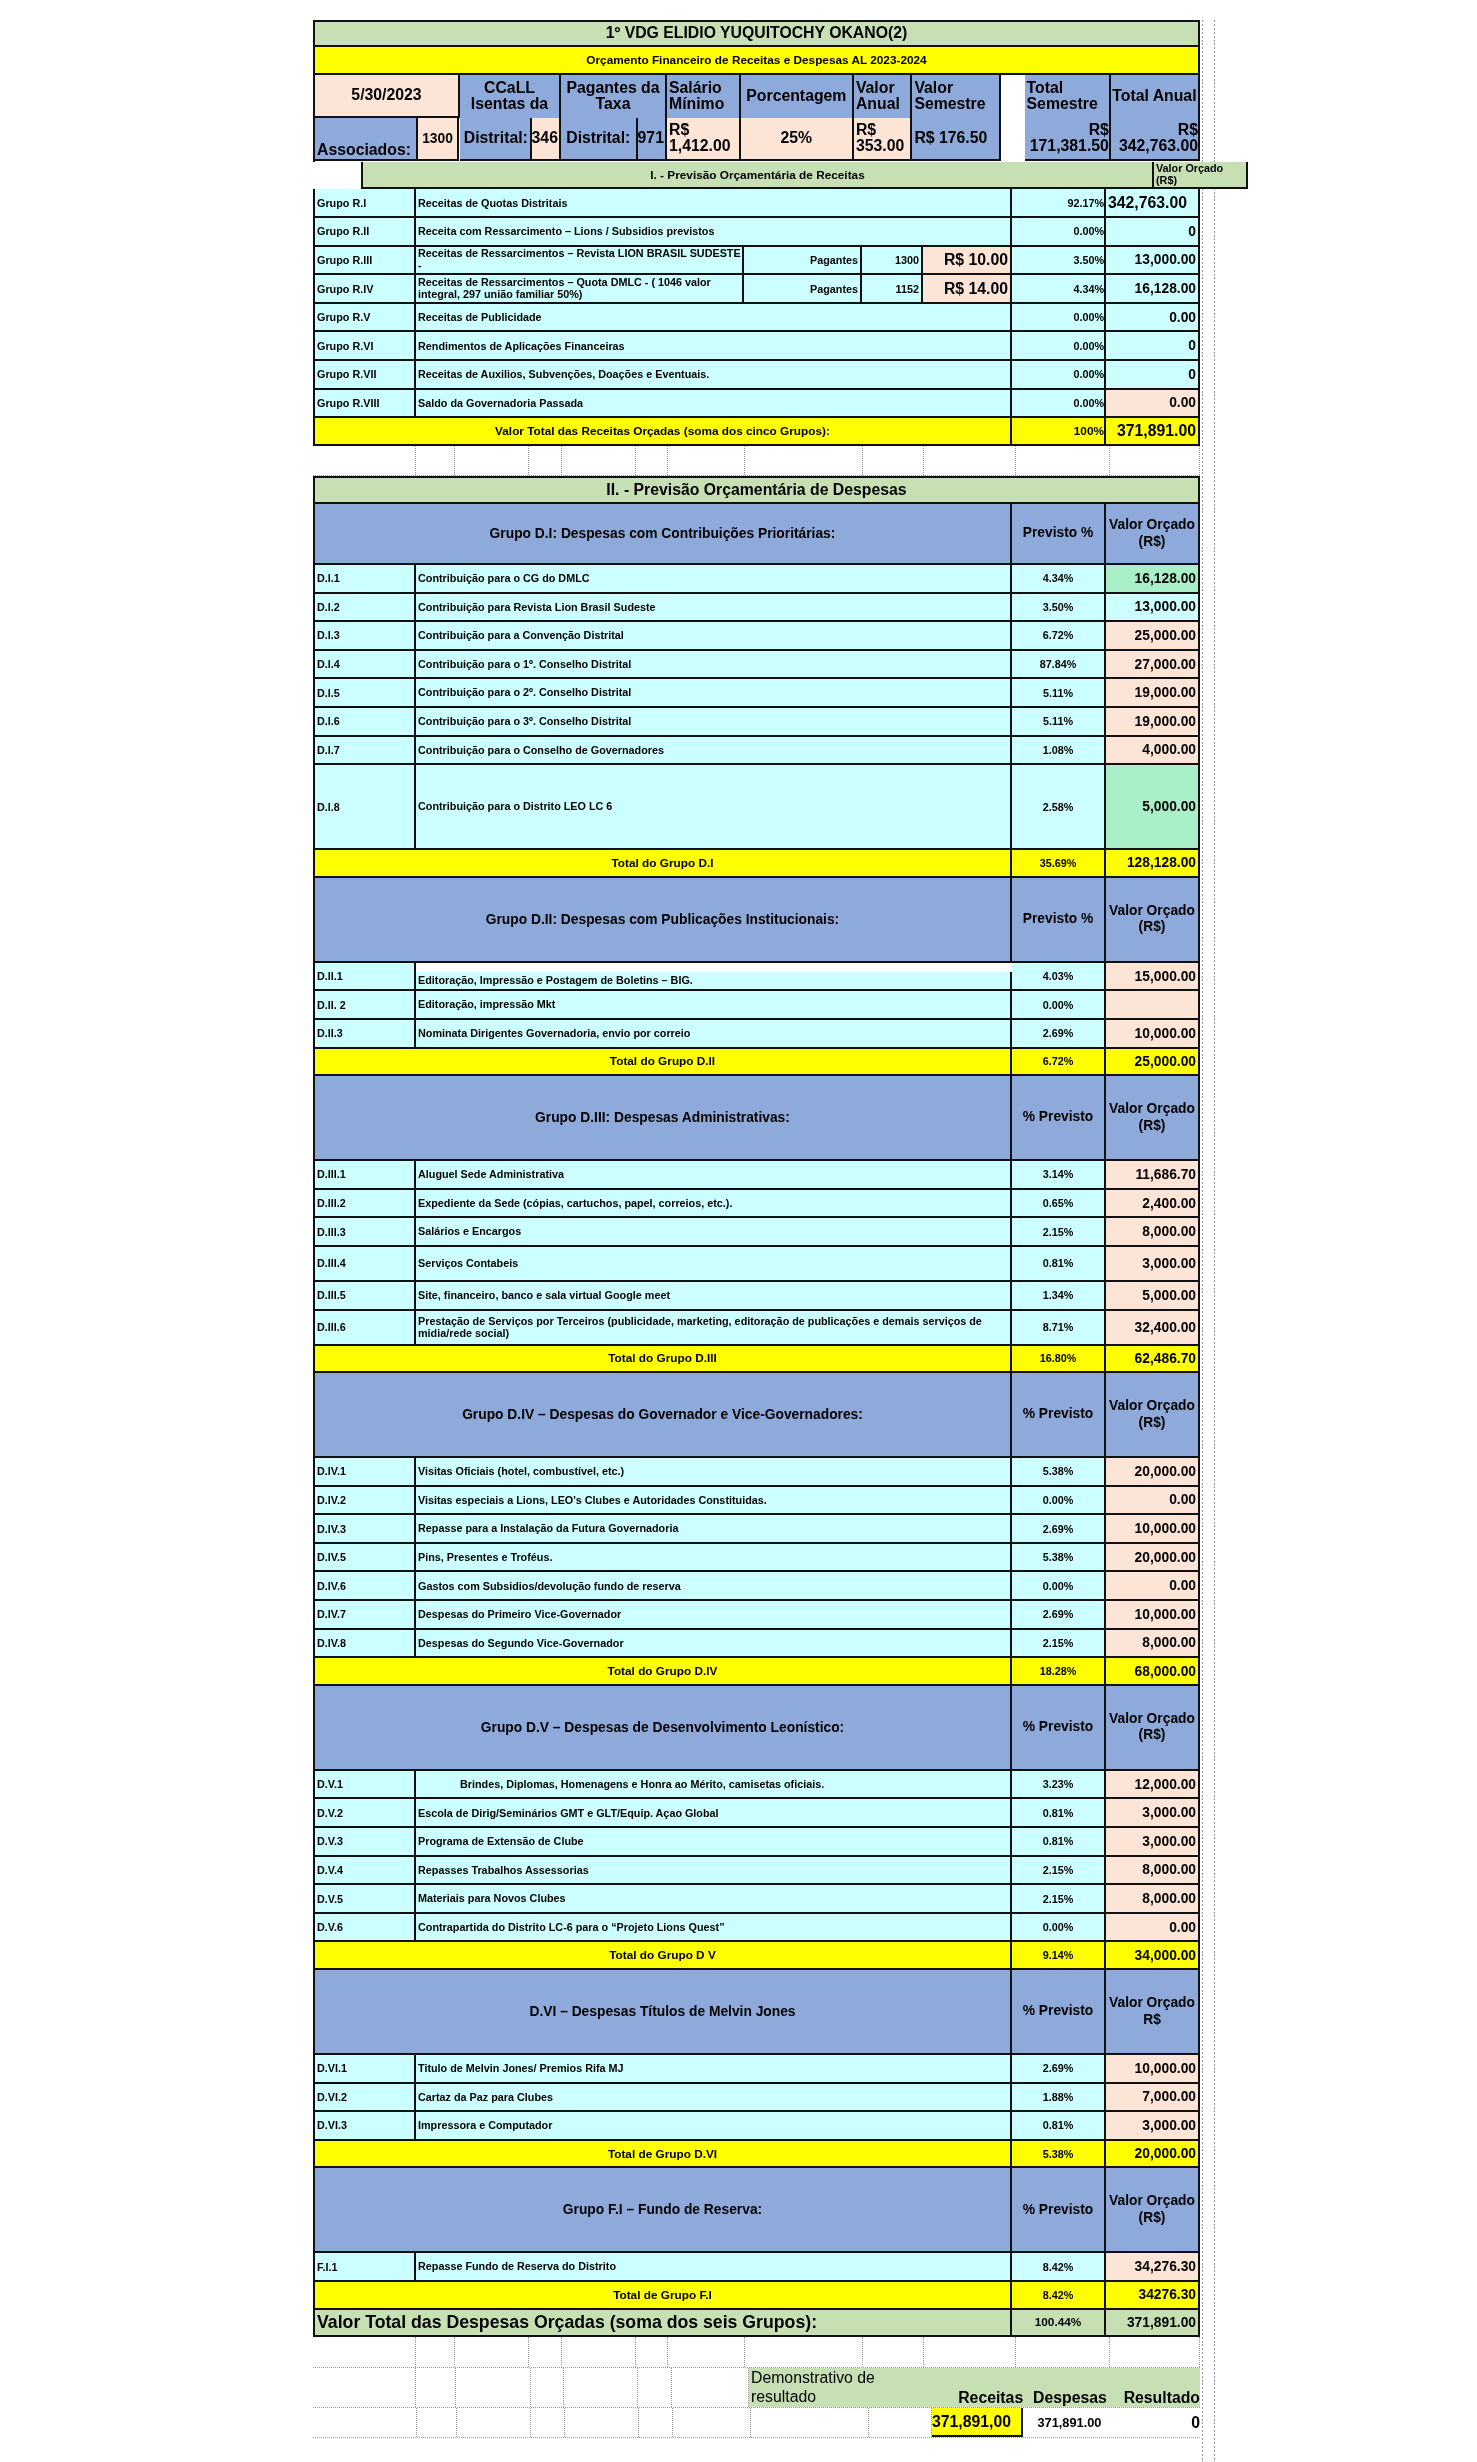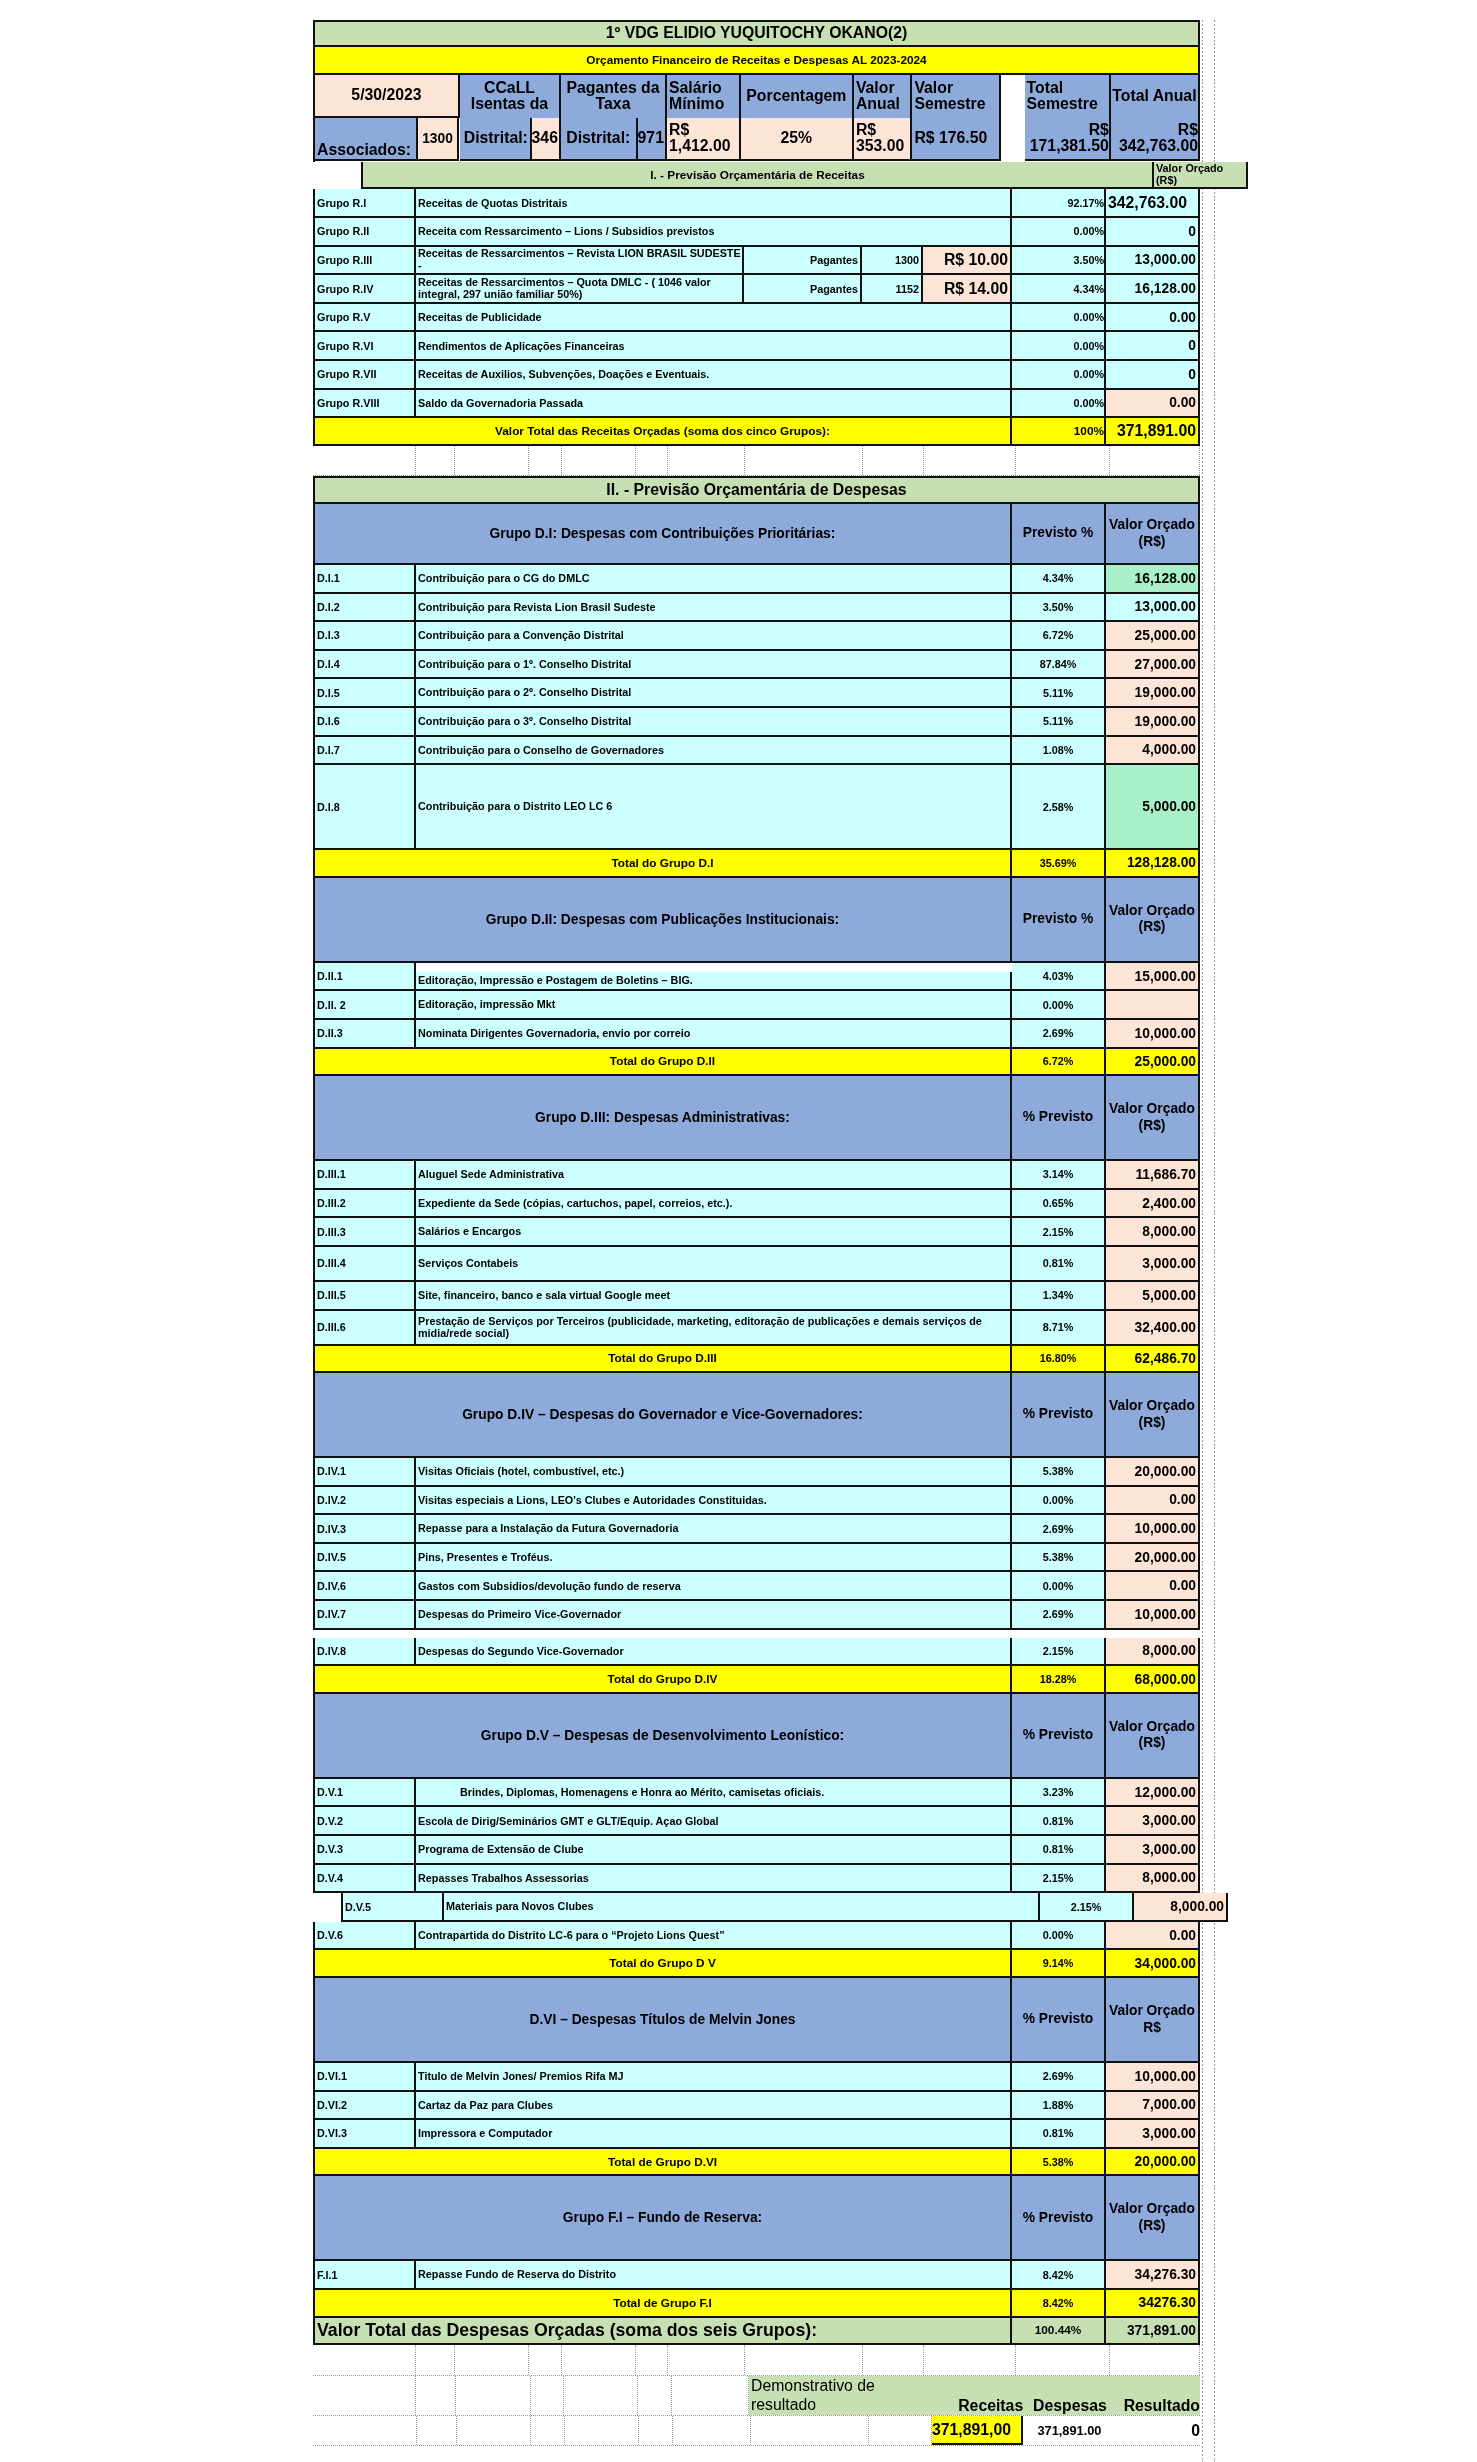--- a/index.html
+++ b/index.html
@@ -352,21 +352,21 @@
         <div class="c cyan left desc" style="line-height:1.15;">Gastos com Subsidios/devolução fundo de reserva</div>
         <div class="c cyan center pct">0.00%</div>
         <div class="c peach right val">0.00</div>
       </div>
       <div class="row" style="height: 28.6px;">
         <div class="c cyan left code bl">D.IV.7</div>
         <div class="c cyan left desc" style="line-height:1.15;">Despesas do Primeiro Vice-Governador</div>
         <div class="c cyan center pct">2.69%</div>
         <div class="c peach right val">10,000.00</div>
       </div>
-      <div class="row" style="height: 28.6px; margin-top: 8px;">
+      <div class="row" style="height: 28.6px;">
         <div class="c cyan left code bl">D.IV.8</div>
         <div class="c cyan left desc" style="line-height:1.15;">Despesas do Segundo Vice-Governador</div>
         <div class="c cyan center pct">2.15%</div>
         <div class="c peach right val">8,000.00</div>
       </div>
       <div class="row" style="height: 27.6px;">
         <div class="c yellow center s12 bl" style="width:699px;">Total do Grupo D.IV</div>
         <div class="c yellow center pct">18.28%</div>
         <div class="c yellow right val">68,000.00</div>
       </div>
@@ -392,21 +392,21 @@
         <div class="c cyan left desc" style="line-height:1.15;">Programa de Extensão de Clube</div>
         <div class="c cyan center pct">0.81%</div>
         <div class="c peach right val">3,000.00</div>
       </div>
       <div class="row" style="height: 28.6px;">
         <div class="c cyan left code bl">D.V.4</div>
         <div class="c cyan left desc" style="line-height:1.15;">Repasses Trabalhos Assessorias</div>
         <div class="c cyan center pct">2.15%</div>
         <div class="c peach right val">8,000.00</div>
       </div>
-      <div class="row" style="height: 28.6px; margin-left: 28px;">
+      <div class="row" style="height: 28.6px;">
         <div class="c cyan left code bl">D.V.5</div>
         <div class="c cyan left desc" style="line-height:1.15;">Materiais para Novos Clubes</div>
         <div class="c cyan center pct">2.15%</div>
         <div class="c peach right val">8,000.00</div>
       </div>
       <div class="row" style="height: 28.6px;">
         <div class="c cyan left code bl">D.V.6</div>
         <div class="c cyan left desc" style="line-height:1.15;">Contrapartida do Distrito LC-6 para o “Projeto Lions Quest”</div>
         <div class="c cyan center pct">0.00%</div>
         <div class="c peach right val">0.00</div>

